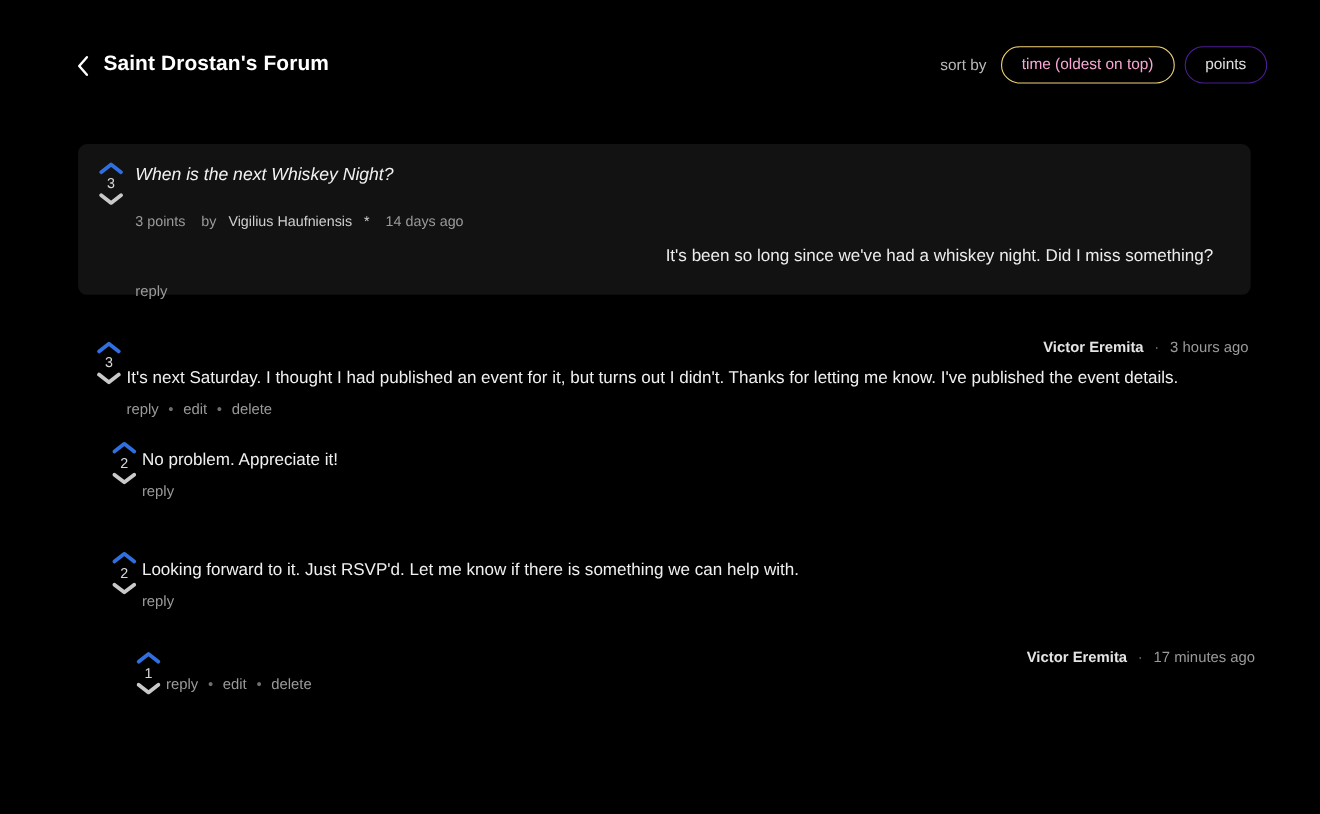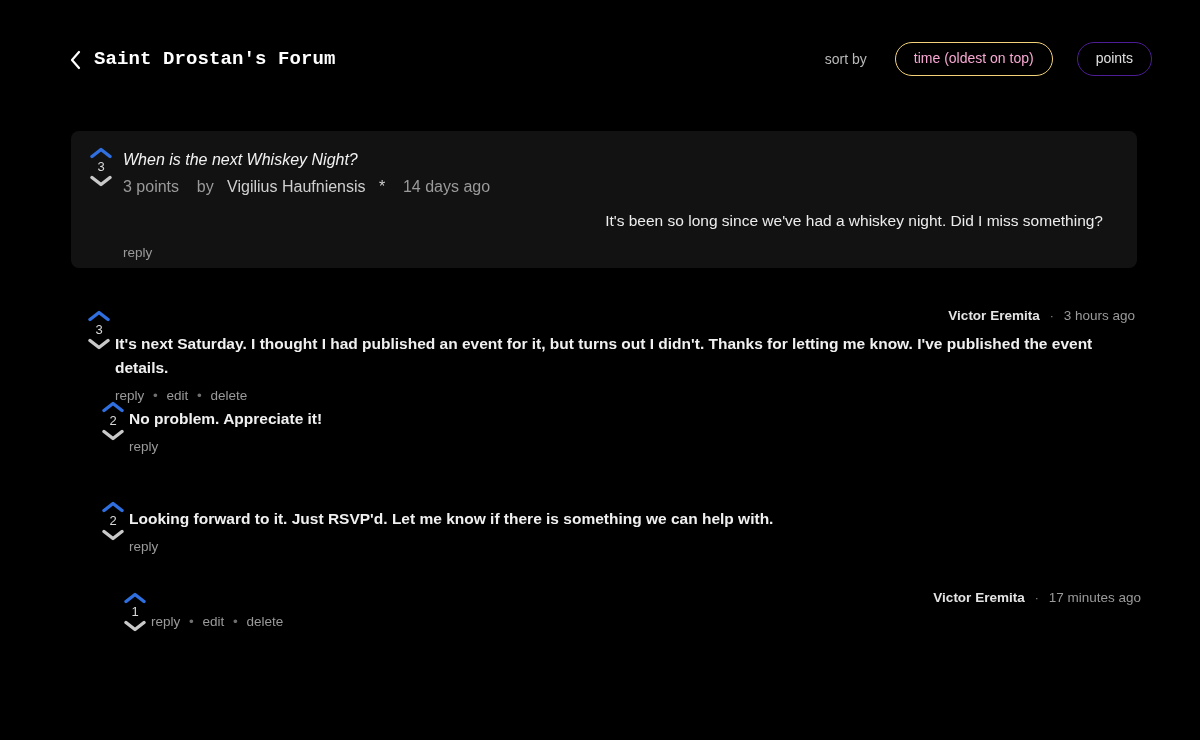--- a/index.html
+++ b/index.html
@@ -38,27 +38,26 @@
     line-height: 1;
     cursor: pointer;
     margin-right: 8px;
     margin-top: 2px;
   }
   .forum-title {
     font-size: 19px;
     font-weight: bold;
     color: #ffffff;
     letter-spacing: 0.1px;
-    font-family: Liberation Mono, monospace;
   }
   .header-right {
     margin-left: auto;
     display: flex;
     align-items: center;
-    gap: 24px;
+    gap: 9px;
   }
   .sort-label {
     font-size: 14px;
     color: #b9b9b9;
     margin-right: 4px;
   }
   .pill {
     border-radius: 999px;
     font-size: 14px;
     padding: 8px 18px;
@@ -109,22 +108,22 @@
 
   .post-vote { left: 88px; top: 147px; }
   .post-body { position: absolute; left: 123px; top: 149px; width: 980px; }
   .post-title {
     font-size: 16px;
     color: #f2f2f2;
     line-height: 22px;
     font-style: italic;
   }
   .post-meta {
-    margin-top: 7px;
-    font-size: 16px;
+    margin-top: 22px;
+    font-size: 13px;
     color: #9a9a9a;
   }
   .post-meta .author { color: #cfcfcf; }
   .post-meta .star { color: #cfcfcf; }
   .post-text {
     margin-top: 14px;
     font-size: 15.5px;
     color: #ededed;
     line-height: 22px;
     text-align: right;
@@ -153,21 +152,20 @@
     text-align: right;
   }
   .c-head .author { color: #e4e4e4; font-weight: bold; font-size: 13.5px; }
   .c-head .dot { padding: 0 6px; color: #7d7d7d; }
   .c-head .star { color: #e4e4e4; padding-left: 4px; }
   .c-text {
     margin-top: 8px;
     font-size: 15.5px;
     color: #f0f0f0;
     line-height: 24px;
-    font-weight: bold;
   }
   .c-actions {
     margin-top: 8px;
     font-size: 13.5px;
     color: #9a9a9a;
   }
 </style>
 </head>
 <body>
 

